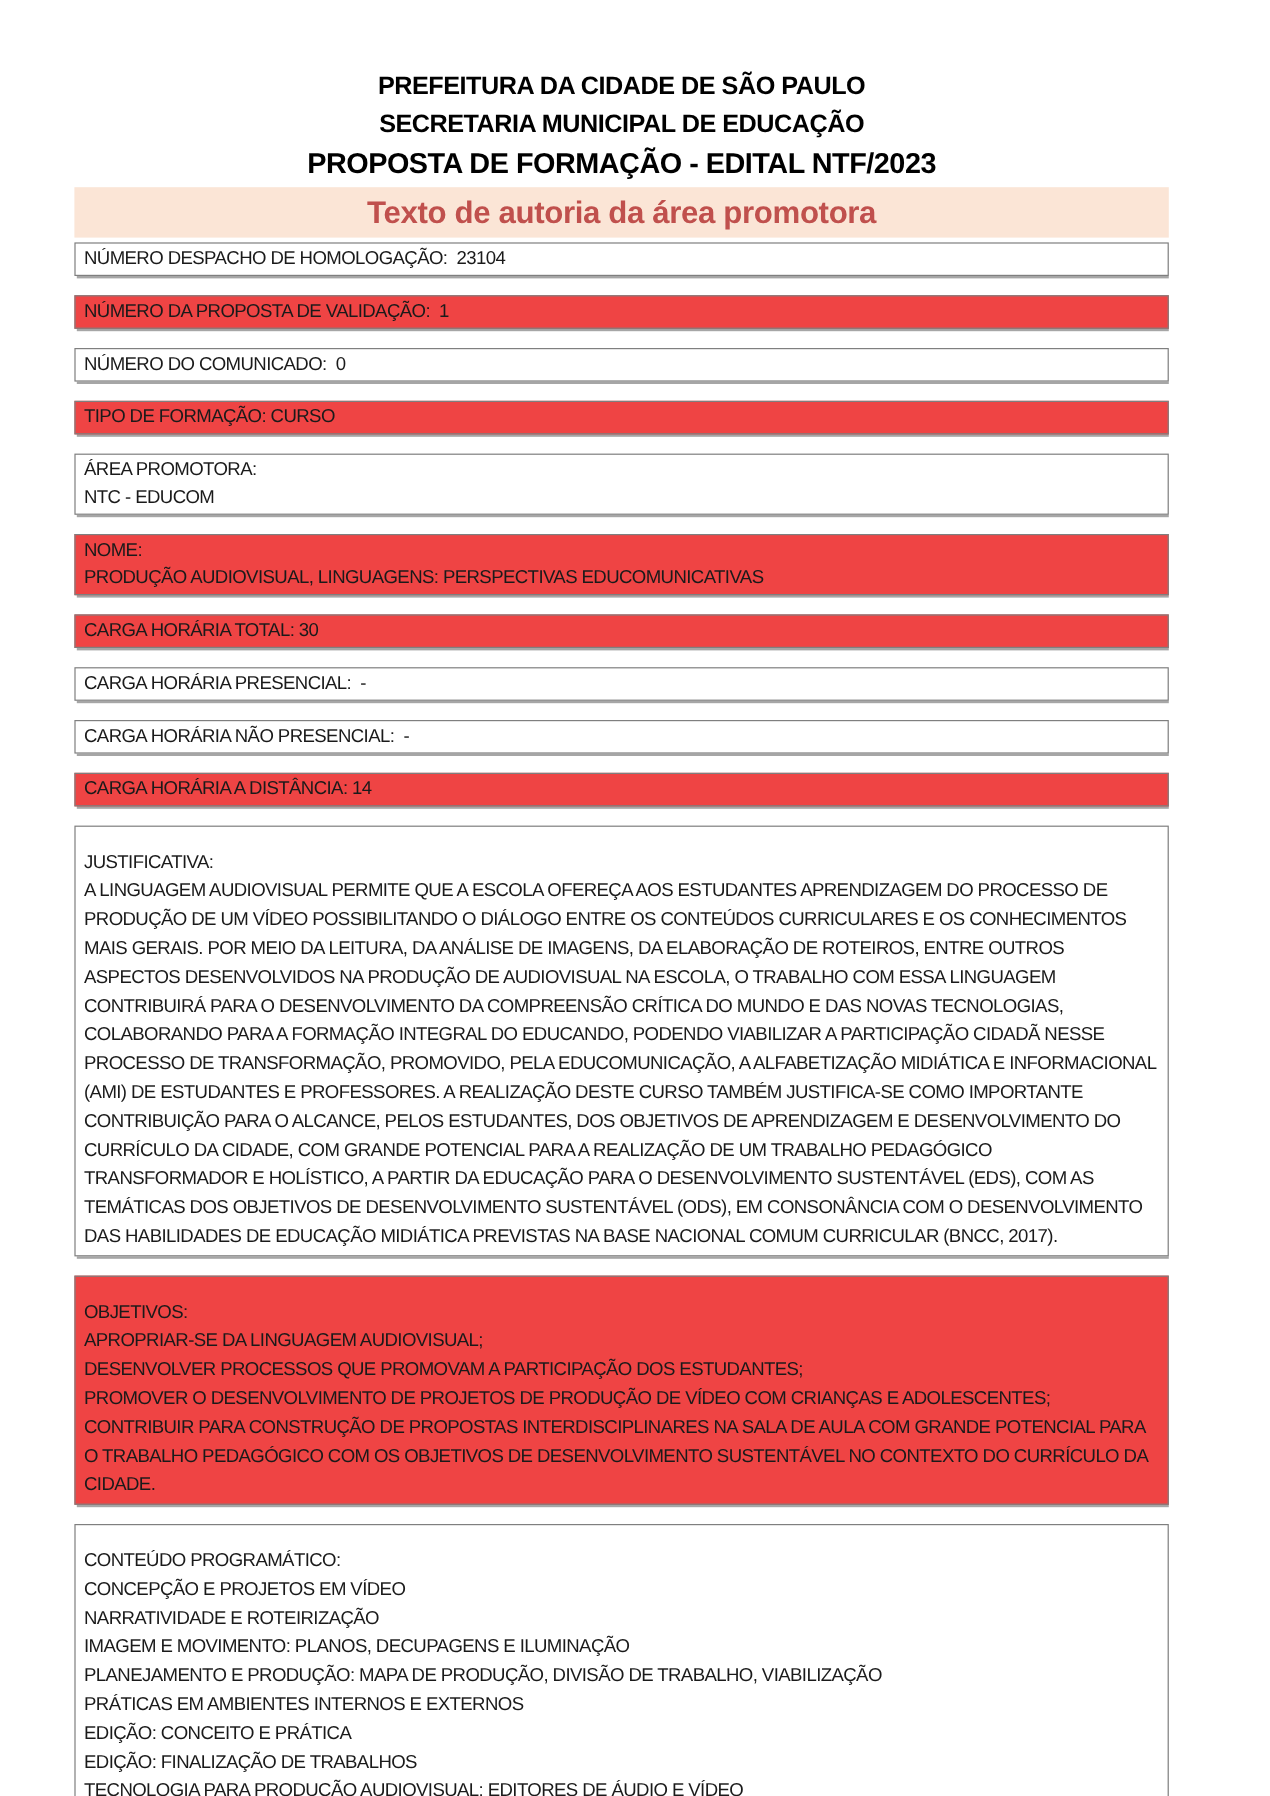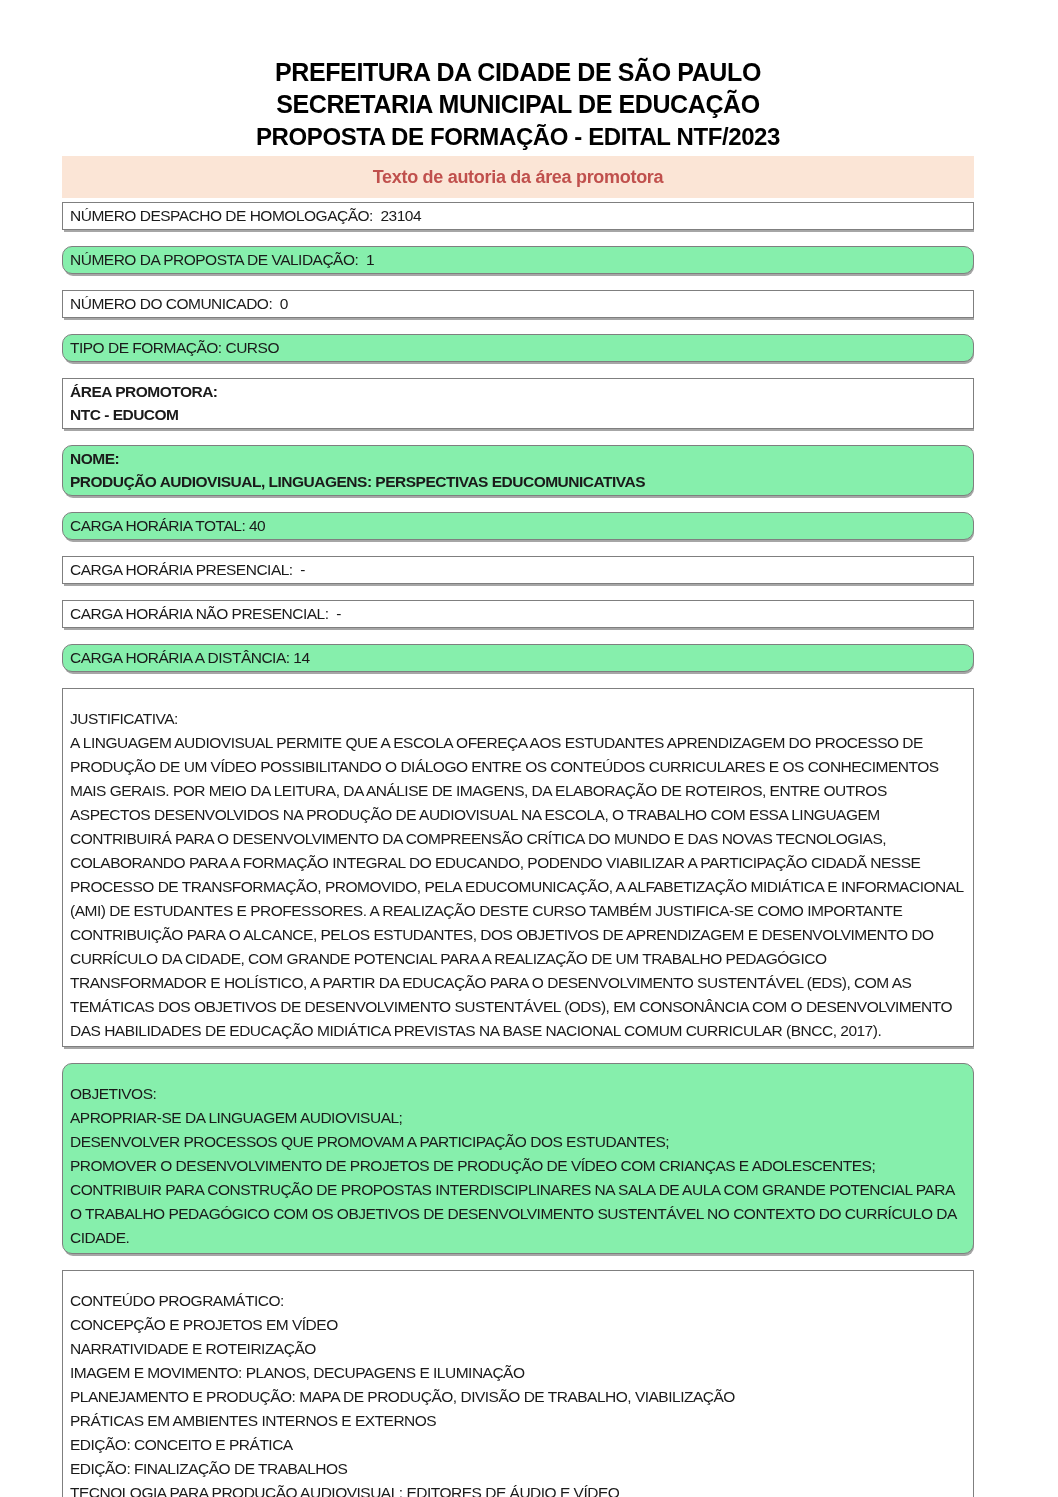--- a/index.html
+++ b/index.html
@@ -21,38 +21,38 @@
   }
   .header {
     padding-top: 56px;
     margin-left: 62px;
     width: 912px;
     text-align: center;
     font-weight: bold;
     color: #000000;
   }
   .h-line {
-    font-size: 25px;
+    font-size: 21px;
     line-height: 32px;
     letter-spacing: -0.4px;
     white-space: nowrap;
   }
   .h-line.big {
     font-size: 24px;
     line-height: 34px;
   }
   .banner {
     margin-left: 62px;
     margin-top: 2px;
     width: 912px;
     height: 42px;
     line-height: 42px;
     background: #FBE5D6;
     color: #C0504D;
-    font-size: 18px;
+    font-size: 26px;
     font-weight: bold;
     text-align: center;
     letter-spacing: -0.3px;
   }
   .rows {
     margin-left: 62px;
     margin-top: 4px;
     width: 912px;
   }
   .row {
@@ -63,25 +63,24 @@
     box-shadow: 1px 3px 0 -1px #a6a6a6;
     margin-bottom: 16px;
     padding: 1px 7px 2px 7px;
     font-size: 15.5px;
     line-height: 23px;
     letter-spacing: -0.5px;
     white-space: pre-wrap;
     color: #1a1a1a;
   }
   .row.alt {
-    background: #86efac;
-    border-radius: 10px;
+    background: #ef4444;
   }
   .row.bold {
-    font-weight: bold;
+    font-weight: normal;
   }
   .row.block {
     line-height: 24px;
     padding-top: 18px;
     padding-bottom: 3px;
   }
 </style>
 </head>
 <body>
 
@@ -97,21 +96,21 @@
 
   <div class="rows">
     <div class="row">NÚMERO DESPACHO DE HOMOLOGAÇÃO:  23104</div>
     <div class="row alt">NÚMERO DA PROPOSTA DE VALIDAÇÃO:  1</div>
     <div class="row">NÚMERO DO COMUNICADO:  0</div>
     <div class="row alt">TIPO DE FORMAÇÃO: CURSO</div>
     <div class="row bold">ÁREA PROMOTORA:
 NTC - EDUCOM</div>
     <div class="row alt bold">NOME:
 PRODUÇÃO AUDIOVISUAL, LINGUAGENS: PERSPECTIVAS EDUCOMUNICATIVAS</div>
-    <div class="row alt">CARGA HORÁRIA TOTAL: 40</div>
+    <div class="row alt">CARGA HORÁRIA TOTAL: 30</div>
     <div class="row">CARGA HORÁRIA PRESENCIAL:  -</div>
     <div class="row">CARGA HORÁRIA NÃO PRESENCIAL:  -</div>
     <div class="row alt">CARGA HORÁRIA A DISTÂNCIA: 14</div>
     <div class="row block">JUSTIFICATIVA:
 A LINGUAGEM AUDIOVISUAL PERMITE QUE A ESCOLA OFEREÇA AOS ESTUDANTES APRENDIZAGEM DO PROCESSO DE PRODUÇÃO DE UM VÍDEO POSSIBILITANDO O DIÁLOGO ENTRE OS CONTEÚDOS CURRICULARES E OS CONHECIMENTOS MAIS GERAIS. POR MEIO DA LEITURA, DA ANÁLISE DE IMAGENS, DA ELABORAÇÃO DE ROTEIROS, ENTRE OUTROS ASPECTOS DESENVOLVIDOS NA PRODUÇÃO DE AUDIOVISUAL NA ESCOLA, O TRABALHO COM ESSA LINGUAGEM CONTRIBUIRÁ PARA O DESENVOLVIMENTO DA COMPREENSÃO CRÍTICA DO MUNDO E DAS NOVAS TECNOLOGIAS, COLABORANDO PARA A FORMAÇÃO INTEGRAL DO EDUCANDO, PODENDO VIABILIZAR A PARTICIPAÇÃO CIDADÃ NESSE PROCESSO DE TRANSFORMAÇÃO, PROMOVIDO, PELA EDUCOMUNICAÇÃO, A ALFABETIZAÇÃO MIDIÁTICA E INFORMACIONAL (AMI) DE ESTUDANTES E PROFESSORES. A REALIZAÇÃO DESTE CURSO TAMBÉM JUSTIFICA-SE COMO IMPORTANTE CONTRIBUIÇÃO PARA O ALCANCE, PELOS ESTUDANTES, DOS OBJETIVOS DE APRENDIZAGEM E DESENVOLVIMENTO DO CURRÍCULO DA CIDADE, COM GRANDE POTENCIAL PARA A REALIZAÇÃO DE UM TRABALHO PEDAGÓGICO TRANSFORMADOR E HOLÍSTICO, A PARTIR DA EDUCAÇÃO PARA O DESENVOLVIMENTO SUSTENTÁVEL (EDS), COM AS TEMÁTICAS DOS OBJETIVOS DE DESENVOLVIMENTO SUSTENTÁVEL (ODS), EM CONSONÂNCIA COM O DESENVOLVIMENTO DAS HABILIDADES DE EDUCAÇÃO MIDIÁTICA PREVISTAS NA BASE NACIONAL COMUM CURRICULAR (BNCC, 2017).</div>
     <div class="row alt block">OBJETIVOS:
 APROPRIAR-SE DA LINGUAGEM AUDIOVISUAL;
 DESENVOLVER PROCESSOS QUE PROMOVAM A PARTICIPAÇÃO DOS ESTUDANTES;
 PROMOVER O DESENVOLVIMENTO DE PROJETOS DE PRODUÇÃO DE VÍDEO COM CRIANÇAS E ADOLESCENTES;
 CONTRIBUIR PARA CONSTRUÇÃO DE PROPOSTAS INTERDISCIPLINARES NA SALA DE AULA COM GRANDE POTENCIAL PARA O TRABALHO PEDAGÓGICO COM OS OBJETIVOS DE DESENVOLVIMENTO SUSTENTÁVEL NO CONTEXTO DO CURRÍCULO DA CIDADE.</div>

